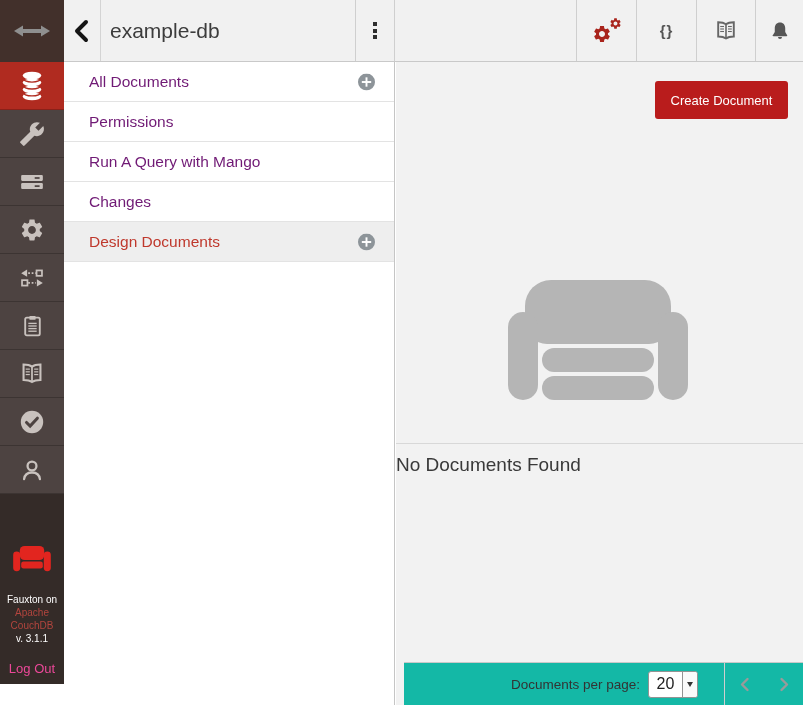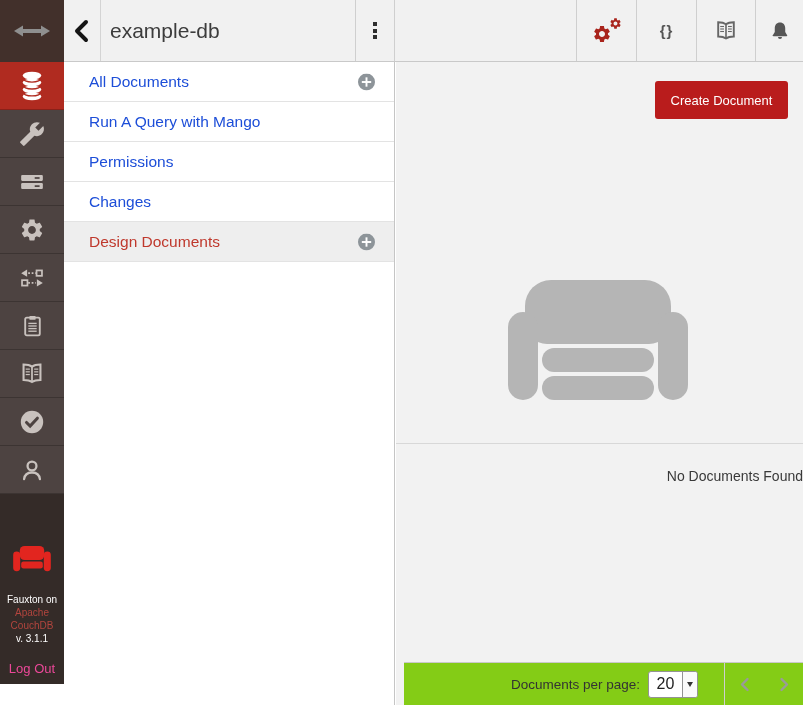--- a/index.html
+++ b/index.html
@@ -33,40 +33,40 @@
   .hicon { height:100%; border-left:1px solid #cfcfcf; display:flex; align-items:center; justify-content:center; cursor:pointer; }
   .w60 { width:60px; } .w59 { width:59px; } .w48 { width:48px; }
   .braces { font-size:15px; font-weight:bold; color:#555; letter-spacing:1px; }
   .gears-wrap { position:relative; width:30px; height:27px; }
   .gear-big { position:absolute; left:0; bottom:0; }
   .gear-small { position:absolute; right:0; top:0; }
 
   
   #subnav { position:absolute; left:64px; top:62px; width:331px; bottom:0; background:#fff; border-right:1px solid #c5c5c5; }
   .nav-item { position:relative; height:40px; border-bottom:1px solid #e3e3e3; display:flex; align-items:center;
-              padding-left:25px; font-size:15.5px; color:#1d4ed8; cursor:pointer; background:#fff; }
+              padding-left:25px; font-size:15.5px; color:#701a75; cursor:pointer; background:#fff; }
   .nav-item.selected { background:#eeeeee; color:#bf382c; }
   .add-btn { position:absolute; right:19px; top:50%; transform:translateY(-50%); width:17px; height:17px; cursor:pointer; }
 
   
   #main { position:absolute; left:396px; top:62px; right:0; bottom:0; background:#f2f2f2; }
   .create-btn { position:absolute; top:19px; right:15px; width:133px; height:38px; background:#b91c1c; color:#fff;
                 border:none; border-radius:3px; font-size:13px; font-family:inherit; cursor:pointer; }
   .couch { position:absolute; left:112px; top:218px; width:180px; height:120px; }
   .couch div { position:absolute; background:#b5b5b5; }
   .c-back { left:17px; top:0; width:146px; height:64px; border-radius:26px 26px 22px 22px; }
   .c-arm-l { left:0; top:32px; width:30px; height:88px; border-radius:15px; }
   .c-arm-r { right:0; top:32px; width:30px; height:88px; border-radius:15px; }
   .c-seat1 { left:34px; top:68px; width:112px; height:24px; border-radius:12px; }
   .c-seat2 { left:34px; top:96px; width:112px; height:24px; border-radius:12px; }
   .m-divider { position:absolute; top:381px; left:0; right:0; border-top:1px solid #d8d8d8; }
-  .empty-msg { position:absolute; top:406px; left:0; right:0; text-align:right; font-size:14px; color:#393939; }
-
-  
-  .mfooter { position:absolute; left:8px; right:0; bottom:0; height:43px; background:#84cc16; border-top:1px solid #c9c9c9;
+  .empty-msg { position:absolute; top:392px; left:0; right:0; text-align:left; font-size:19px; color:#393939; }
+
+  
+  .mfooter { position:absolute; left:8px; right:0; bottom:0; height:43px; background:#14b8a6; border-top:1px solid #c9c9c9;
              display:flex; align-items:center; }
   .pp-label { margin-left:auto; font-size:13.5px; color:#333; }
   .select-box { position:relative; margin-left:8px; width:50px; height:27px; background:#fff; border:1px solid #939393;
                 border-radius:3px; cursor:pointer; }
   .select-val { position:absolute; left:0; top:0; bottom:0; width:33px; display:flex; align-items:center; justify-content:center;
                 font-size:16px; color:#222; }
   .select-arrow { position:absolute; right:0; top:0; bottom:0; width:15px; border-left:1px solid #939393; background:#fafafa;
                   display:flex; align-items:center; justify-content:center; border-radius:0 2px 2px 0; }
   .select-arrow i { width:0; height:0; border-left:3.5px solid transparent; border-right:3.5px solid transparent; border-top:5px solid #333; }
   .pag { margin-left:26px; width:79px; height:100%; border-left:1px solid #cfcfcf; display:flex; align-items:center;
@@ -259,24 +259,24 @@
 <div id="subnav">
   <div class="nav-item">
     <span>All Documents</span>
     <svg class="add-btn" viewBox="0 0 16 16">
       <circle cx="8" cy="8" r="8" fill="#8d9499"></circle>
       <rect x="7.1" y="3.6" width="1.8" height="8.8" fill="#fff"></rect>
       <rect x="3.6" y="7.1" width="8.8" height="1.8" fill="#fff"></rect>
     </svg>
   </div>
   <div class="nav-item">
+    <span>Permissions</span>
+  </div>
+  <div class="nav-item">
     <span>Run A Query with Mango</span>
-  </div>
-  <div class="nav-item">
-    <span>Permissions</span>
   </div>
   <div class="nav-item">
     <span>Changes</span>
   </div>
   <div class="nav-item selected">
     <span>Design Documents</span>
     <svg class="add-btn" viewBox="0 0 16 16">
       <circle cx="8" cy="8" r="8" fill="#8d9499"></circle>
       <rect x="7.1" y="3.6" width="1.8" height="8.8" fill="#fff"></rect>
       <rect x="3.6" y="7.1" width="8.8" height="1.8" fill="#fff"></rect>

